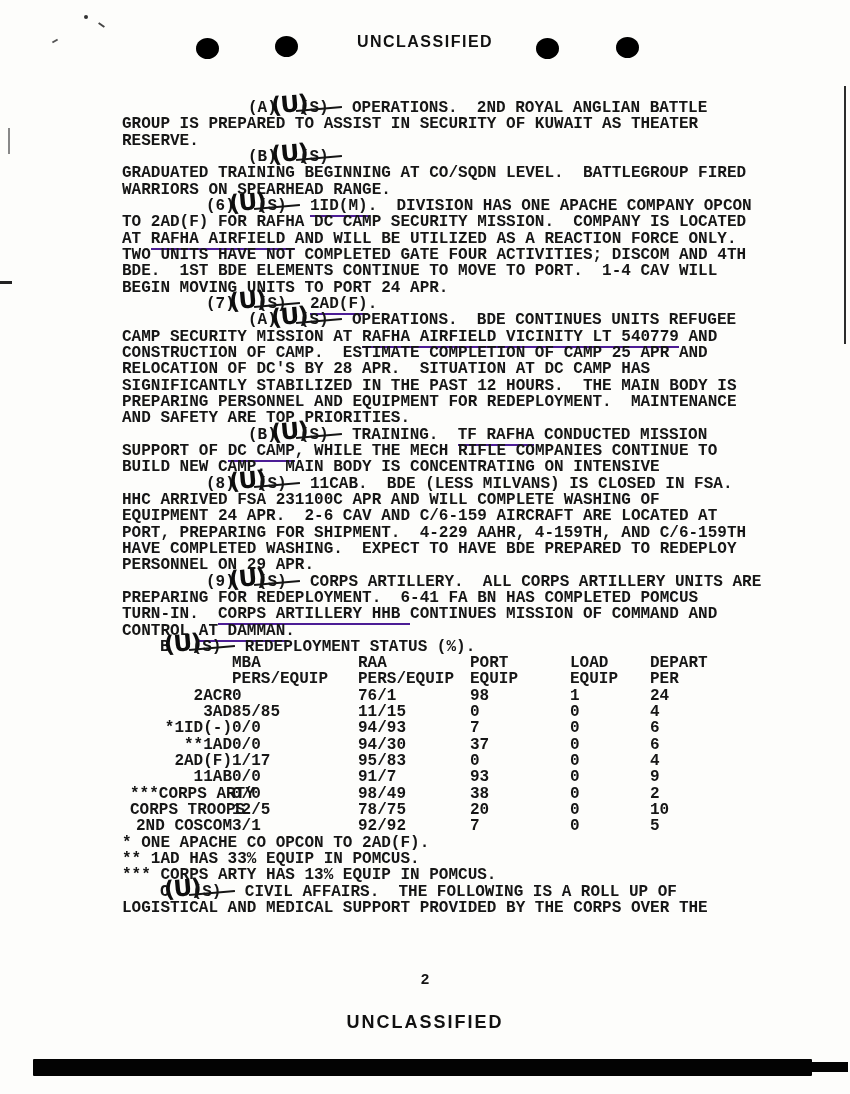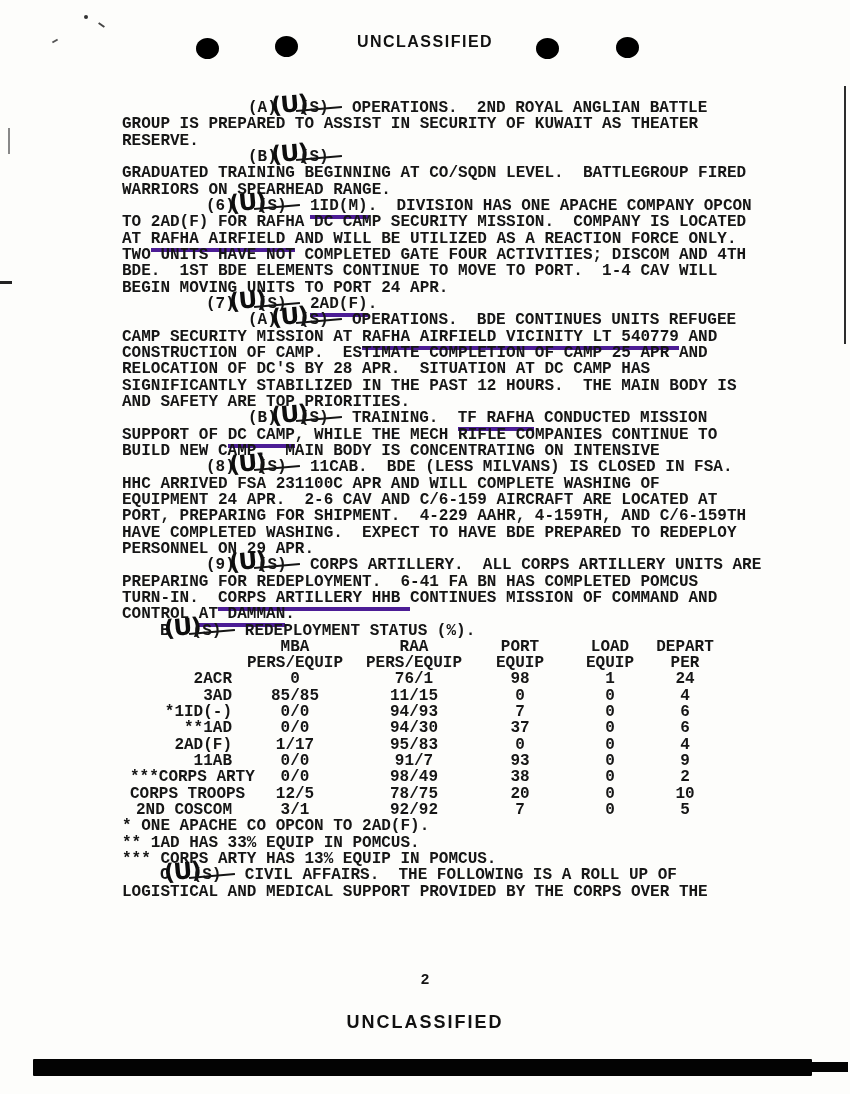--- a/index.html
+++ b/index.html
@@ -23,42 +23,42 @@
     position:absolute;top:972px;left:0;right:0;text-align:center;
     font-size:15px;font-weight:bold;color:#141414;
   }
   .dot{position:absolute;width:23px;height:21px;background:#000;border-radius:50%;}
   
   .doc{
     position:absolute;left:122px;top:100px;width:700px;
     font-size:16px;font-weight:bold;color:#161616;
   }
   .line{height:16.33px;line-height:16.33px;white-space:pre;}
-  .ul{border-bottom:4px solid #4c1d95;}
+  .ul{border-bottom:2px solid #4c1d95;}
   
   .mark{
     display:inline-block;width:58px;height:16px;position:relative;
     vertical-align:top;margin-left:-4px;margin-right:2px;
   }
   .mark .hand{
     position:absolute;left:-2px;top:-7px;
     font-family:"DejaVu Sans",sans-serif;font-weight:bold;
     font-size:23px;line-height:1;letter-spacing:-1px;
     transform:rotate(-5deg);color:#0d0d0d;
   }
   .mark .struck{position:absolute;left:27px;top:0;line-height:16.33px;}
   .mark .struck::after{
     content:"";position:absolute;left:-4px;width:46px;top:8px;
     border-top:2.5px solid #151515;transform:rotate(-5deg);
   }
   
   .ttable{width:640px;}
   .trow{display:grid;grid-template-columns:110px 126px 112px 100px 80px 70px;height:16.33px;line-height:16.33px;white-space:pre;}
   .trow .c0{text-align:right;padding-left:8px;}
-  .trow .c{text-align:center;}
+  .trow .c{text-align:left;}
   
   .right-edge-line{position:absolute;left:844px;top:86px;width:2px;height:258px;background:#2c2c2c;}
   .bottom-bar{position:absolute;left:33px;top:1059px;width:779px;height:17px;background:#030303;border-radius:1px;}
   .bottom-bar-tail{position:absolute;left:806px;top:1062px;width:42px;height:10px;background:#030303;}
   .pm1{position:absolute;left:84px;top:15px;width:4px;height:4px;background:#333;border-radius:50%;}
   .pm2{position:absolute;left:98px;top:24px;width:7px;height:2px;background:#444;transform:rotate(35deg);}
   .pm3{position:absolute;left:52px;top:40px;width:6px;height:2px;background:#555;transform:rotate(-30deg);}
   .left-dash{position:absolute;left:0;top:281px;width:12px;height:3px;background:#222;}
   .left-tick{position:absolute;left:8px;top:128px;width:2px;height:26px;background:#888;}
 </style>
@@ -85,20 +85,21 @@
       <div class="line"><span>AT </span><span class="ul">RAFHA AIRFIELD </span><span>AND WILL BE UTILIZED AS A REACTION FORCE ONLY.</span></div>
       <div class="line"><span>TWO UNITS HAVE NOT COMPLETED GATE FOUR ACTIVITIES; DISCOM AND 4TH</span></div>
       <div class="line"><span>BDE.  1ST BDE ELEMENTS CONTINUE TO MOVE TO PORT.  1-4 CAV WILL</span></div>
       <div class="line"><span>BEGIN MOVING UNITS TO PORT 24 APR.</span></div>
       <div class="line" style="padding-left: 84px;"><span>(7)</span><span class="mark"><span class="hand">(U)</span><span class="struck">(S)</span></span><span>  </span><span class="ul">2AD(F)</span><span>.</span></div>
       <div class="line" style="padding-left: 126px;"><span>(A)</span><span class="mark"><span class="hand">(U)</span><span class="struck">(S)</span></span><span>  OPERATIONS.  BDE CONTINUES UNITS REFUGEE</span></div>
       <div class="line"><span>CAMP SECURITY MISSION AT </span><span class="ul">RAFHA AIRFIELD VICINITY LT 540779</span><span> AND</span></div>
       <div class="line"><span>CONSTRUCTION OF CAMP.  ESTIMATE COMPLETION OF CAMP 25 APR AND</span></div>
       <div class="line"><span>RELOCATION OF DC'S BY 28 APR.  SITUATION AT DC CAMP HAS</span></div>
       <div class="line"><span>SIGNIFICANTLY STABILIZED IN THE PAST 12 HOURS.  THE MAIN BODY IS</span></div>
+      <div class="line"><span>PREPARING PERSONNEL AND EQUIPMENT FOR REDEPLOYMENT.  MAINTENANCE</span></div>
       <div class="line"><span>AND SAFETY ARE TOP PRIORITIES.</span></div>
       <div class="line" style="padding-left: 126px;"><span>(B)</span><span class="mark"><span class="hand">(U)</span><span class="struck">(S)</span></span><span>  TRAINING.  </span><span class="ul">TF RAFHA</span><span> CONDUCTED MISSION</span></div>
       <div class="line"><span>SUPPORT OF </span><span class="ul">DC CAMP</span><span>, WHILE THE MECH RIFLE COMPANIES CONTINUE TO</span></div>
       <div class="line"><span>BUILD NEW CAMP.  MAIN BODY IS CONCENTRATING ON INTENSIVE</span></div>
       <div class="line" style="padding-left: 84px;"><span>(8)</span><span class="mark"><span class="hand">(U)</span><span class="struck">(S)</span></span><span>  11CAB.  BDE (LESS MILVANS) IS CLOSED IN FSA.</span></div>
       <div class="line"><span>HHC ARRIVED FSA 231100C APR AND WILL COMPLETE WASHING OF</span></div>
       <div class="line"><span>EQUIPMENT 24 APR.  2-6 CAV AND C/6-159 AIRCRAFT ARE LOCATED AT</span></div>
       <div class="line"><span>PORT, PREPARING FOR SHIPMENT.  4-229 AAHR, 4-159TH, AND C/6-159TH</span></div>
       <div class="line"><span>HAVE COMPLETED WASHING.  EXPECT TO HAVE BDE PREPARED TO REDEPLOY</span></div>
       <div class="line"><span>PERSONNEL ON 29 APR.</span></div>

